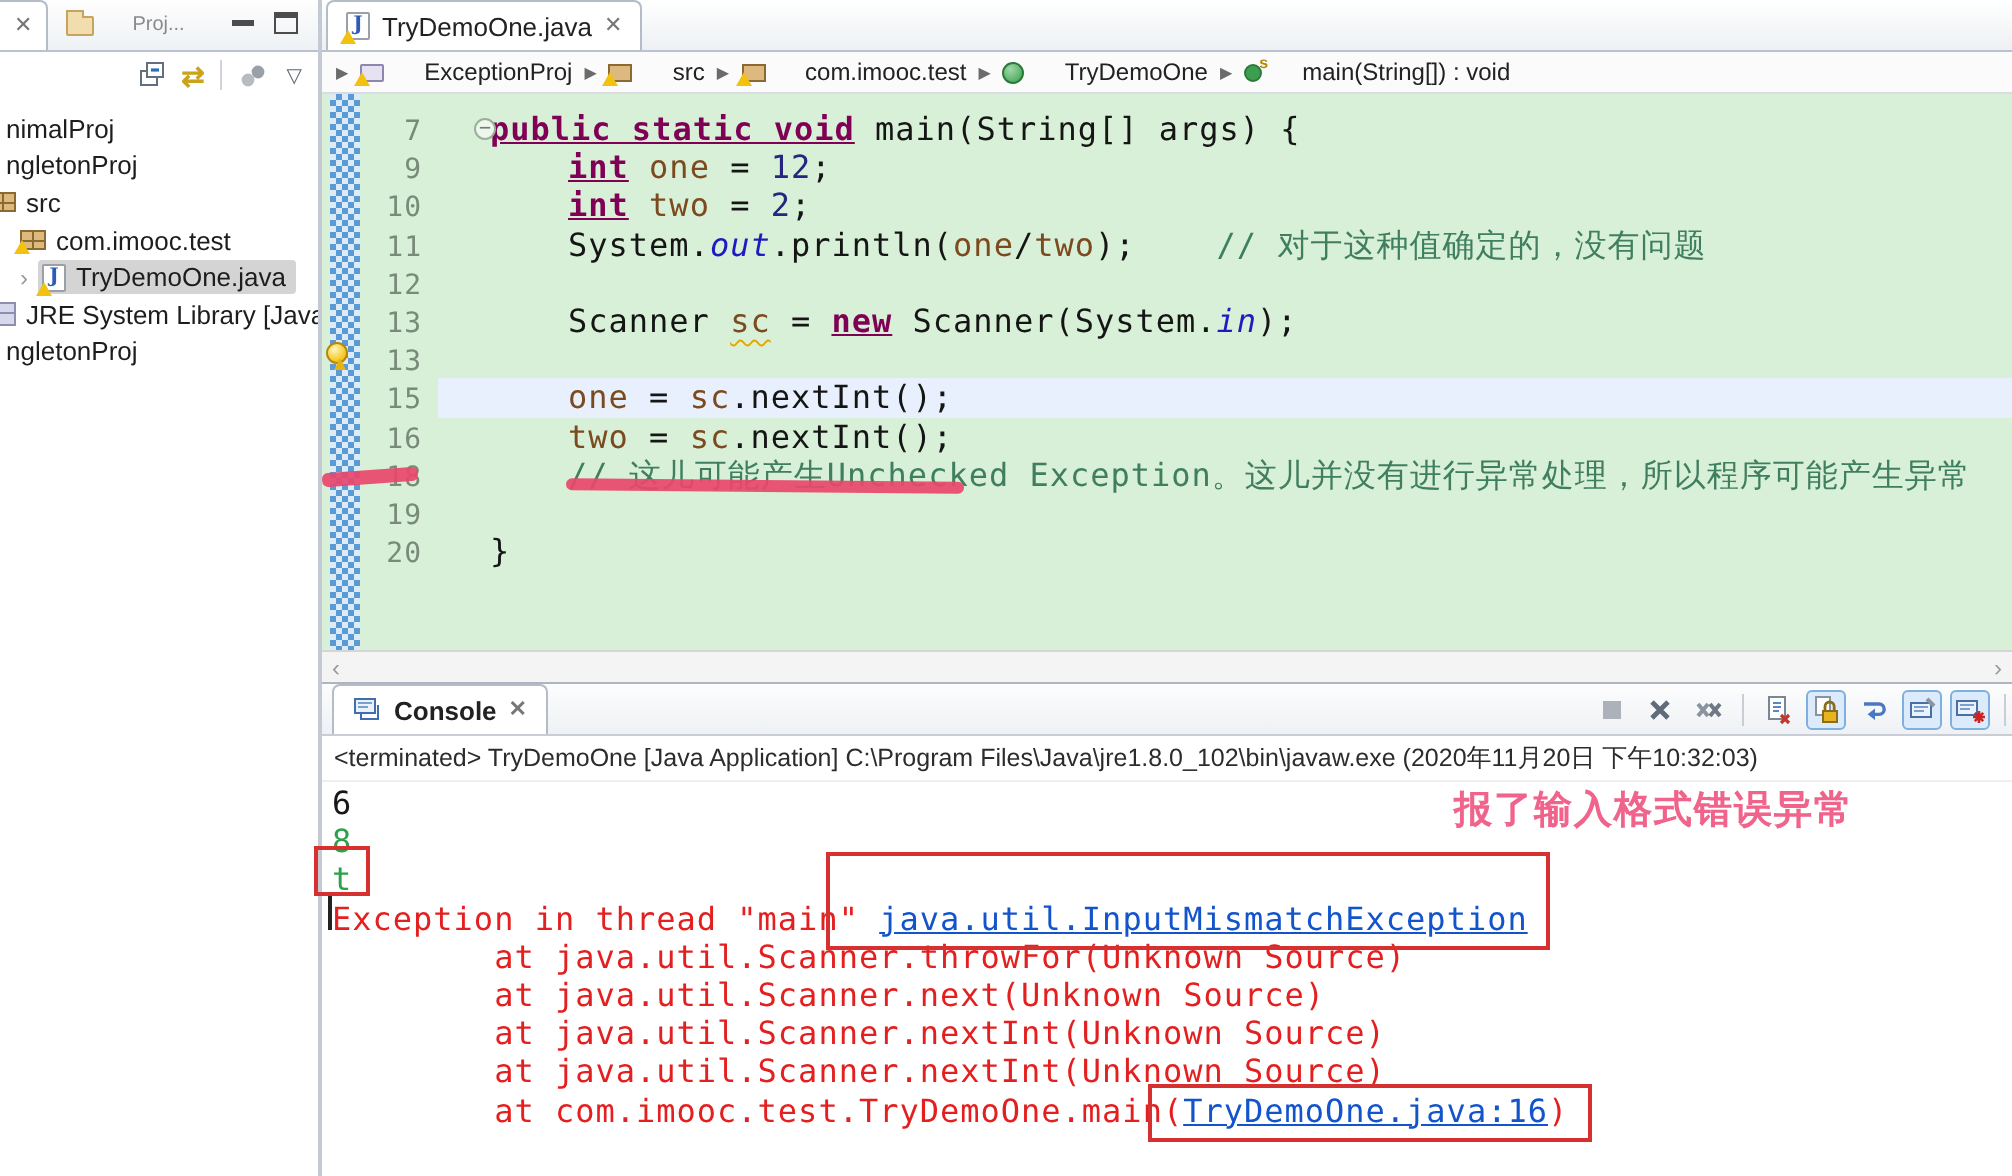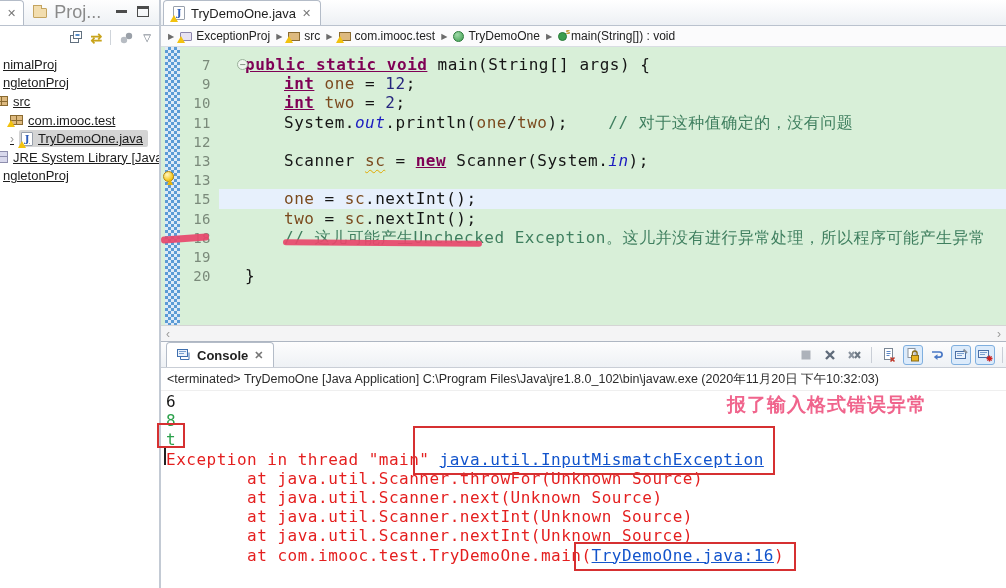--- a/index.html
+++ b/index.html
@@ -8,33 +8,33 @@
             font-family:"Liberation Sans",sans-serif; overflow:hidden; }
 
   
   .explorer { position:absolute; left:0; top:0; width:161px; bottom:0; background:#fff;
               border-right:2px solid #c3cad4; overflow:hidden; }
   .ex-tabbar { height:26px; background:linear-gradient(#fefefe,#eef1f5);
                border-bottom:1px solid #bac2ce; display:flex; align-items:flex-end; position:relative; }
   .ex-tab-active { height:25px; background:#fff; border:1px solid #b4bcc8; border-left:none; border-bottom:none;
                    border-radius:0 4px 0 0; display:flex; align-items:center; padding:0 7px; }
   .tab-close { font-size:11px; color:#777; line-height:1; }
-  .ex-tab { height:25px; color:#8a8a8a; font-size:18px; display:flex; gap:7px; align-items:center; padding:0 9px; }
+  .ex-tab { height:25px; color:#8a8a8a; font-size:10px; display:flex; gap:19px; align-items:center; padding:0 9px; }
   .folder-icon { position:relative; width:14px; height:10px; background:#f2ddae; border:1px solid #c4a45f; border-radius:1px; }
   .folder-icon::before { content:""; position:absolute; left:-1px; top:-4px; width:7px; height:3px;
                          background:#f2ddae; border:1px solid #c4a45f; border-bottom:none; }
   .win-min { position:absolute; right:32px; top:10px; width:11px; height:3px; background:#4c4c4c; }
   .win-max { position:absolute; right:10px; top:6px; width:12px; height:11px; border:1px solid #4c4c4c; border-top:3px solid #4c4c4c; }
   .ex-toolbar { height:23px; display:flex; justify-content:flex-end; align-items:center; gap:8px; padding-right:8px; }
   .tbtn { display:flex; align-items:center; justify-content:center; }
   .link-glyph { color:#c9a41c; font-weight:bold; font-size:14px; }
   .dd-glyph { color:#5d6673; font-size:10px; }
   .tsep { width:1px; height:15px; background:#cfd4da; }
 
-  .tree { padding-top:6px; font-size:13px; color:#1d1d1d;text-decoration:underline; }
+  .tree { padding-top:6px; font-size:13px; color:#1d1d1d; }
   .tree-row { height:18.6px; display:flex; align-items:center; white-space:nowrap; overflow:hidden; }
   .tree-inner { display:flex; align-items:center; gap:5px; padding:1px 5px 1px 2px; border-radius:2px; }
   .tree-row.sel .tree-inner { background:#d4d4d4; }
   .expander { color:#9a9a9a; font-size:12px; width:9px; }
   .tico { position:relative; flex:0 0 auto; }
   .icon-package, .icon-package-root { width:13px; height:10px; background:#ddb97f; border:1px solid #8a6a30;
       background-image:linear-gradient(#8a6a30,#8a6a30),linear-gradient(#8a6a30,#8a6a30);
       background-size:1px 100%,100% 1px; background-position:center,center; background-repeat:no-repeat; }
   .icon-library { width:13px; height:12px; background:#d8d8ec; border:1px solid #8e8eae;
       background-image:linear-gradient(#8e8eae,#8e8eae); background-size:100% 1px; background-position:0 4px; background-repeat:no-repeat; }
@@ -53,21 +53,21 @@
   
   .ed-tabbar { position:absolute; left:161px; top:0; right:0; height:26px;
                background:linear-gradient(#ffffff,#edf0f4); border-bottom:1px solid #bac2ce; }
   .ed-tab { position:absolute; left:2px; bottom:0; height:25px; background:#fff; border:1px solid #b4bcc8;
             border-bottom:none; border-radius:4px 4px 0 0; display:flex; align-items:center; gap:6px;
             padding:0 9px; font-size:13px; color:#222; }
   .breadcrumb { position:absolute; left:161px; top:26px; right:0; height:21px; background:#fbfbfc;
                 border-bottom:1px solid #d9dde3; display:flex; align-items:center; gap:6px;
                 padding-left:7px; font-size:12px; color:#222; }
   .bc-arrow { color:#6b6b6b; font-size:8px; }
-  .bc-item { display:flex; align-items:center; gap:4px; }
+  .bc-item { display:flex; align-items:center; gap:20px; }
   .bico { position:relative; display:inline-block; }
   .bico-project { width:12px; height:9px; background:#e7e2f2; border:1px solid #8d86ad; border-radius:1px; }
   .bico-package-root, .bico-package { width:12px; height:9px; background:#ddb97f; border:1px solid #8a6a30; }
   .bico-class { width:11px; height:11px; border-radius:50%; background:radial-gradient(circle at 35% 30%,#9fd9a8,#3c9e4e); border:1px solid #2a7a3a; }
   .bico-method { width:9px; height:9px; border-radius:50%; background:#3c9e4e; border:1px solid #2a7a3a; }
   .bico-method::after { content:"s"; position:absolute; right:-4px; top:-6px; color:#b8860b; font:bold 8px "Liberation Sans",sans-serif; }
 
   .code-area { position:absolute; left:161px; top:47px; right:0; height:278px; background:#d8efd8; overflow:hidden;
                font-family:"DejaVu Sans Mono",monospace; font-size:16px; letter-spacing:0.5px; }
   .checker { position:absolute; left:4px; top:0; bottom:0; width:15px;

